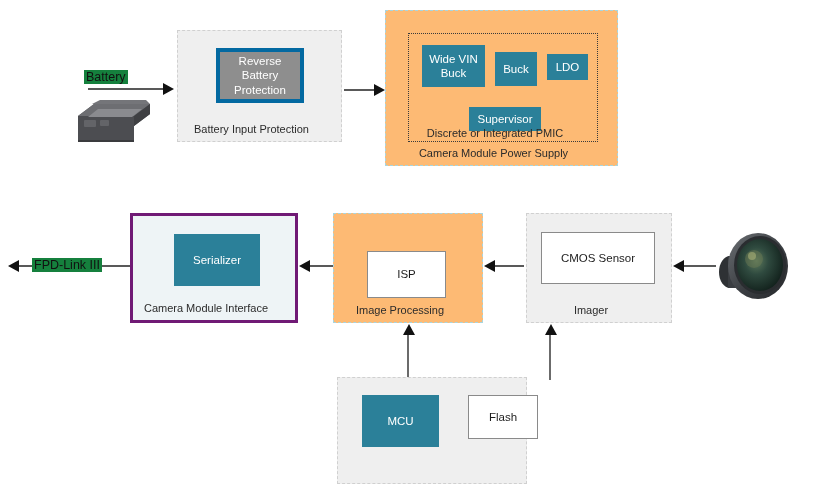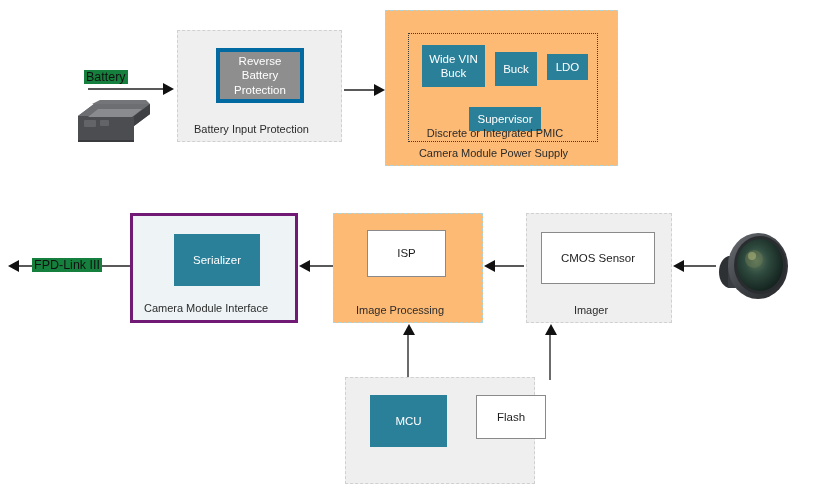--- a/index.html
+++ b/index.html
@@ -184,21 +184,21 @@
     <div class="block teal" style="left:41px; top:18px; width:86px; height:52px;">
       <span>Serializer</span>
     </div>
     <div class="group-label">Camera Module Interface</div>
   </div>
 
   <div class="hline" style="left:305px; top:265px; width:28px;"></div>
   <div class="arrow-left" style="left:299px; top:260px;"></div>
 
   <div class="group cyan" style="left:333px; top:213px; width:150px; height:110px;">
-    <div class="block white" style="left:33px; top:16px; width:79px; height:47px;">
+    <div class="block white" style="left:33px; top:37px; width:79px; height:47px;">
       <span>ISP</span>
     </div>
     <div class="group-label">Image Processing</div>
   </div>
 
   <div class="hline" style="left:492px; top:265px; width:32px;"></div>
   <div class="arrow-left" style="left:484px; top:260px;"></div>
 
   <div class="group gray" style="left:526px; top:213px; width:146px; height:110px;">
     <div class="block white" style="left:14px; top:18px; width:114px; height:52px;">
@@ -232,21 +232,21 @@
     <ellipse cx="40" cy="31" rx="9" ry="9" fill="#6f7d55" opacity="0.45"></ellipse>
     <ellipse cx="38" cy="28" rx="4" ry="4" fill="#b9bd7d" opacity="0.5"></ellipse>
   </svg>
 
   <div class="vline" style="left:407px; top:334px; height:46px;"></div>
   <div class="arrow-up" style="left:403px; top:324px;"></div>
 
   <div class="vline" style="left:549px; top:334px; height:46px;"></div>
   <div class="arrow-up" style="left:545px; top:324px;"></div>
 
-  <div class="group gray" style="left:337px; top:377px; width:190px; height:107px;margin-left:8px;">
+  <div class="group gray" style="left:337px; top:377px; width:190px; height:107px;">
     <div class="block teal" style="left:24px; top:17px; width:77px; height:52px;">
       <span>MCU</span>
     </div>
     <div class="block white" style="left:130px; top:17px; width:70px; height:44px;">
       <span>Flash</span>
     </div>
   </div>
 
 </div>
 

